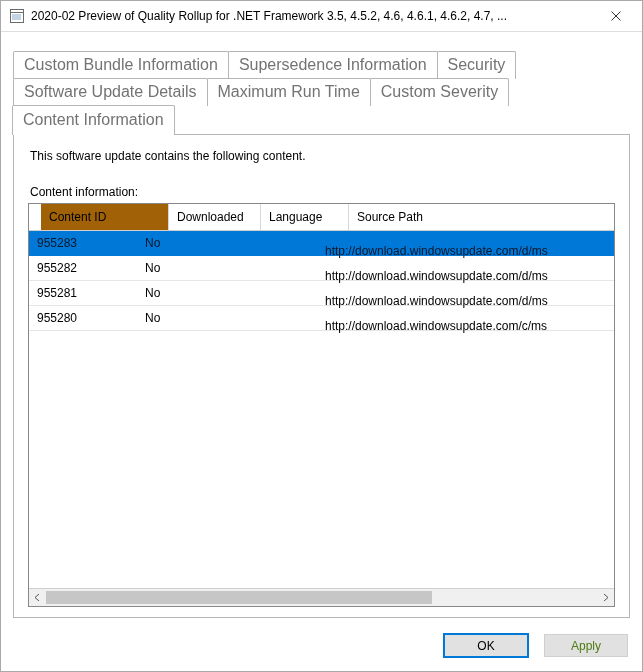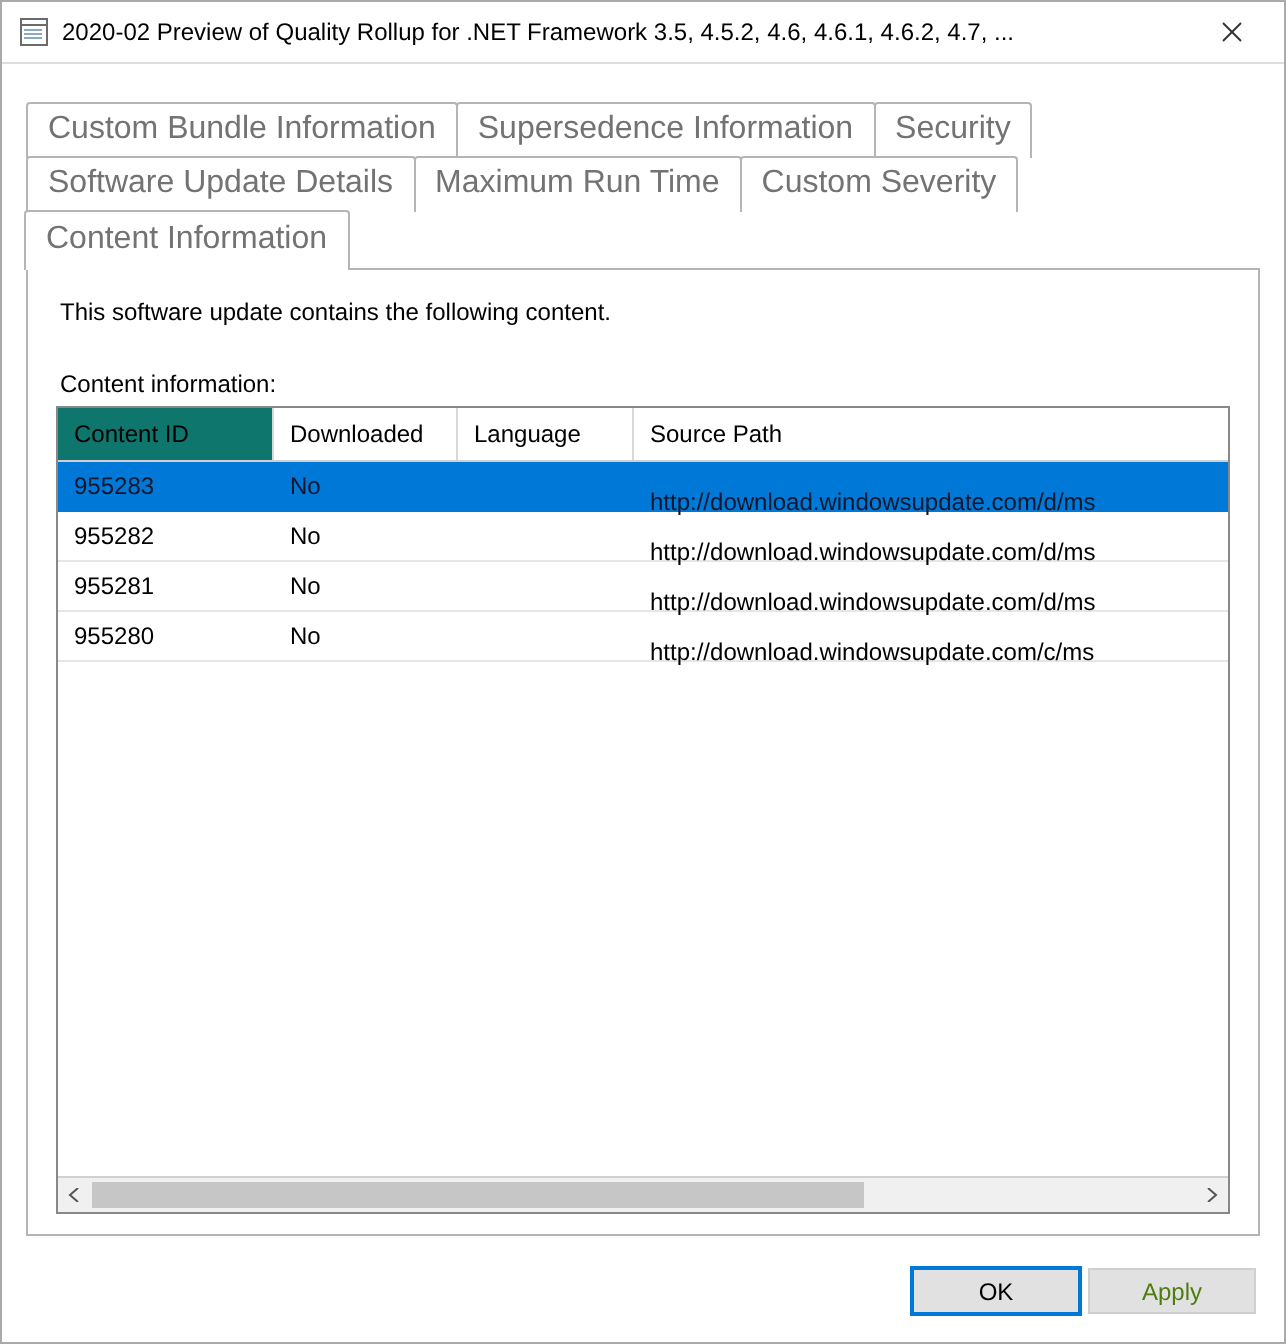--- a/index.html
+++ b/index.html
@@ -123,21 +123,21 @@
   }
   .lv-header .col {
     display: flex;
     align-items: center;
     padding: 0 8px;
     border-right: 1px solid #d8d8d8;
     font-size: 12px;
     box-sizing: border-box;
     white-space: nowrap;
   }
-  .col.c0 { width: 108px; background: #0f766e; }
+  .col.c0 { width: 128px; background: #a16207; margin-left: 12px; }
   .col.c1 { width: 92px; }
   .col.c2 { width: 88px; }
   .col.c3 { flex: 1; border-right: none; }
 
   .lv-body {
     flex: 1;
     overflow: hidden;
     background: #fff;
   }
   .lv-row {
@@ -192,21 +192,21 @@
     height: 13px;
     width: 70%;
     background: #c6c6c6;
     border-radius: 0;
   }
 
   
   .buttonbar {
     display: flex;
     justify-content: flex-end;
-    gap: 4px;
+    gap: 16px;
     padding: 10px 14px 14px 0;
   }
   .btn {
     min-width: 84px;
     height: 23px;
     border: 1px solid #adadad;
     background: #e1e1e1;
     font-family: inherit;
     font-size: 12px;
     padding: 0 10px;

